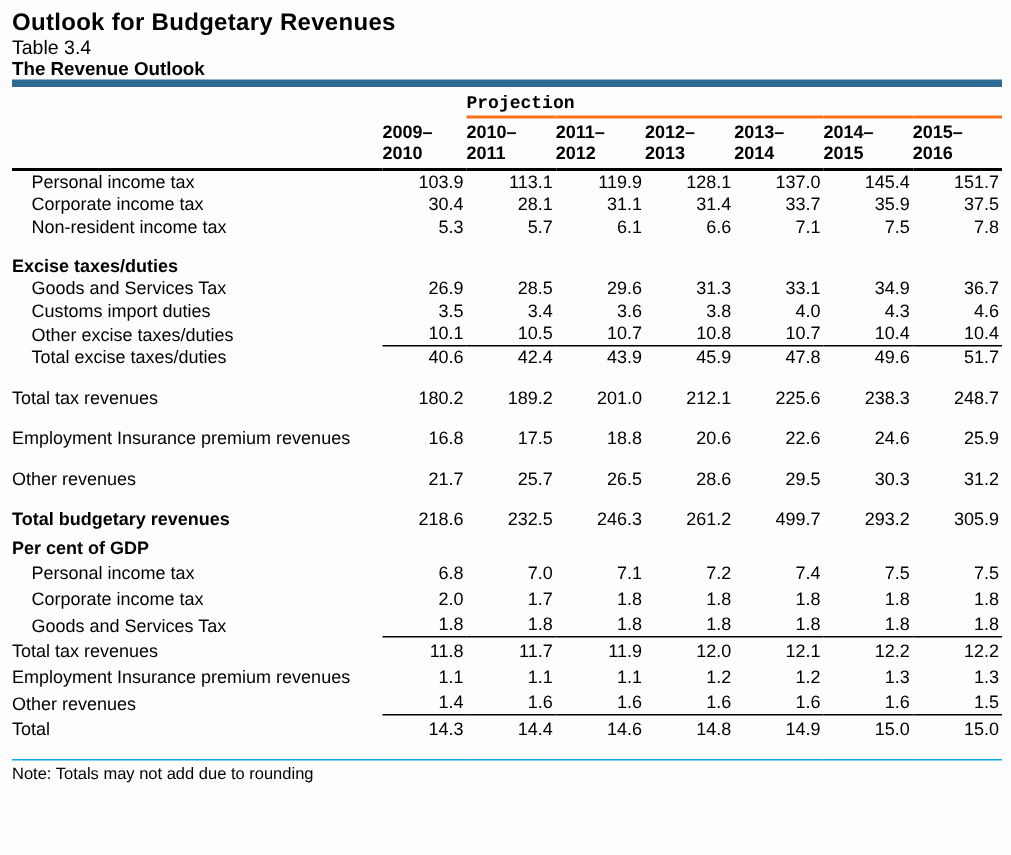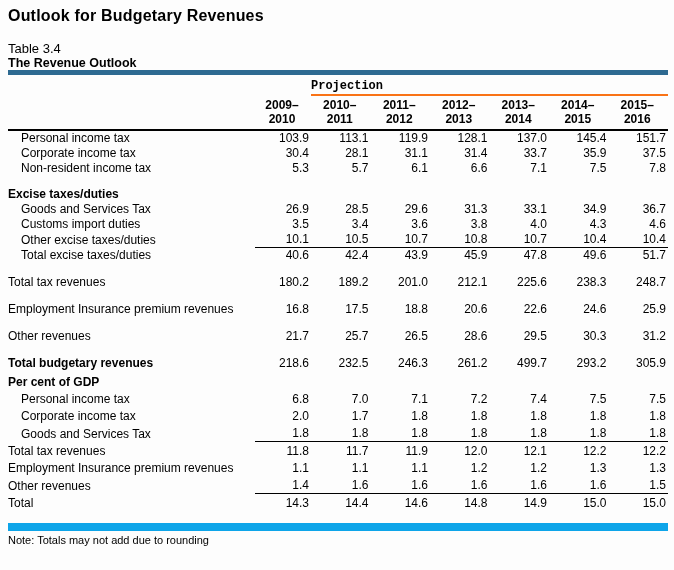--- a/index.html
+++ b/index.html
@@ -9,21 +9,20 @@
     font-family: "Liberation Sans", "DejaVu Sans", sans-serif;
     color: #000;
     overflow: hidden;
   }
   .page { padding: 6px 6px 0 8px; }
 
   .doc-title {
     font-size: 16px;
     font-weight: bold;
     line-height: 19px;
-    margin-bottom: 17px;
     letter-spacing: 0.2px;
   }
   .table-number {
     font-size: 13px;
     line-height: 14px;
   }
   .table-subtitle {
     font-size: 12.5px;
     font-weight: bold;
     line-height: 14px;
@@ -46,21 +45,21 @@
 
   thead th { font-weight: bold; font-size: 12px; vertical-align: bottom; }
   .projection-cell {
     text-align: left;
     border-bottom: 2px solid #f97316;
     height: 20px;
     padding-bottom: 1px;
     font-family: Liberation Mono, monospace;
   }
   tr.years-row th {
-    text-align: center;
+    text-align: left;
     padding: 2px 2px 3px 0;
     line-height: 14px;
     border-bottom: 2px solid #000;
     height: 31px;
   }
   tr.years-row th.lbl { border-bottom: 2px solid #000; }
   .units-cell {
     text-align: center;
     font-weight: normal;
     font-size: 12px;
@@ -77,21 +76,21 @@
   }
   td.lbl { text-align: left; }
   td.val { text-align: right; padding-right: 2px; }
   tr.indent td.lbl { padding-left: 13px; }
   tr.bold td.lbl { font-weight: bold; }
   tr.rule td.val { border-top: 1px solid #000; }
   tr.sp-xs td { padding-top: 2px; }
   tr.sp-sm td { padding-top: 4px; }
   tr.sp-md td { padding-top: 11px; }
   tr.sp-lg td { padding-top: 12px; }
-  tbody tr:last-child td { border-bottom: 8px solid #0ea5e9; padding-bottom: 12px; }
+  tbody tr:last-child td { border-bottom: 1px solid #0ea5e9; padding-bottom: 12px; }
 
   .table-note {
     font-size: 11px;
     line-height: 13px;
     margin-top: 3px;
   }
 </style>
 </head>
 <body>
 

